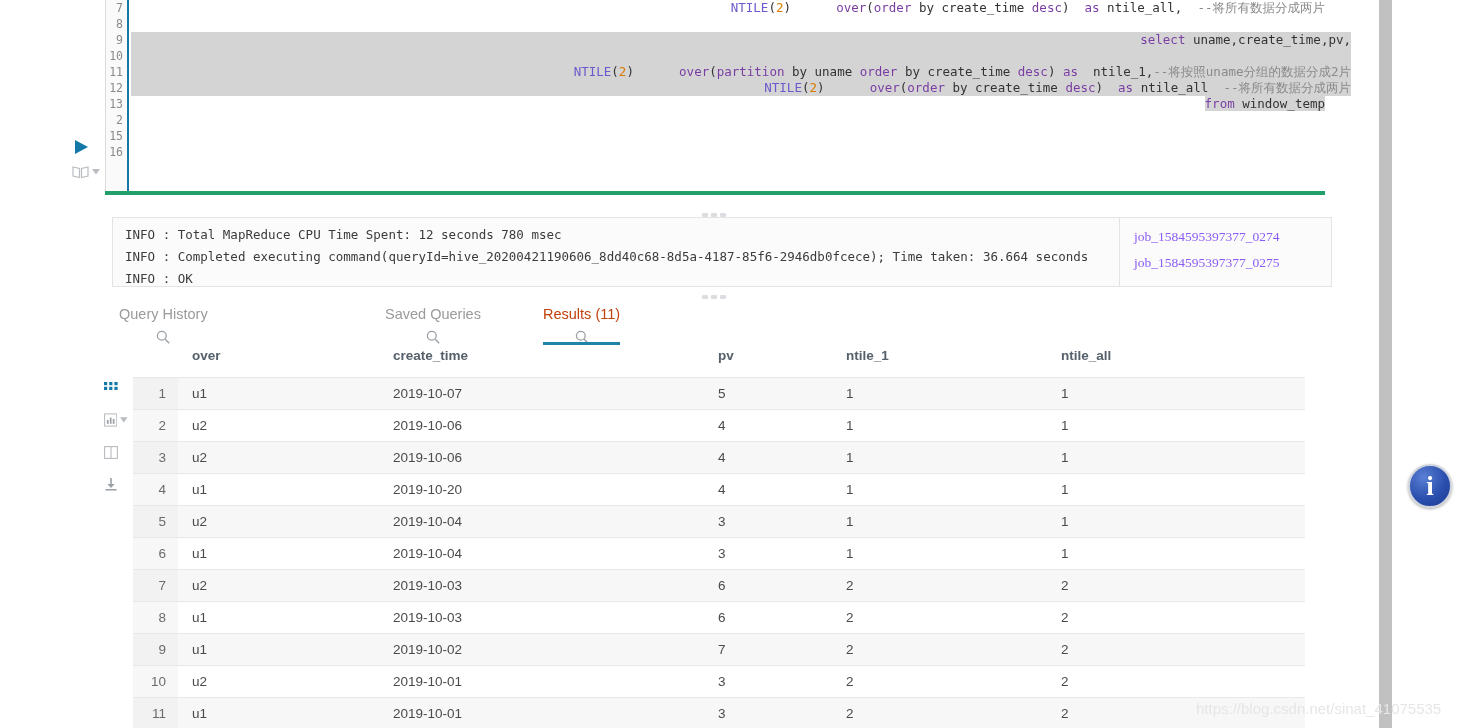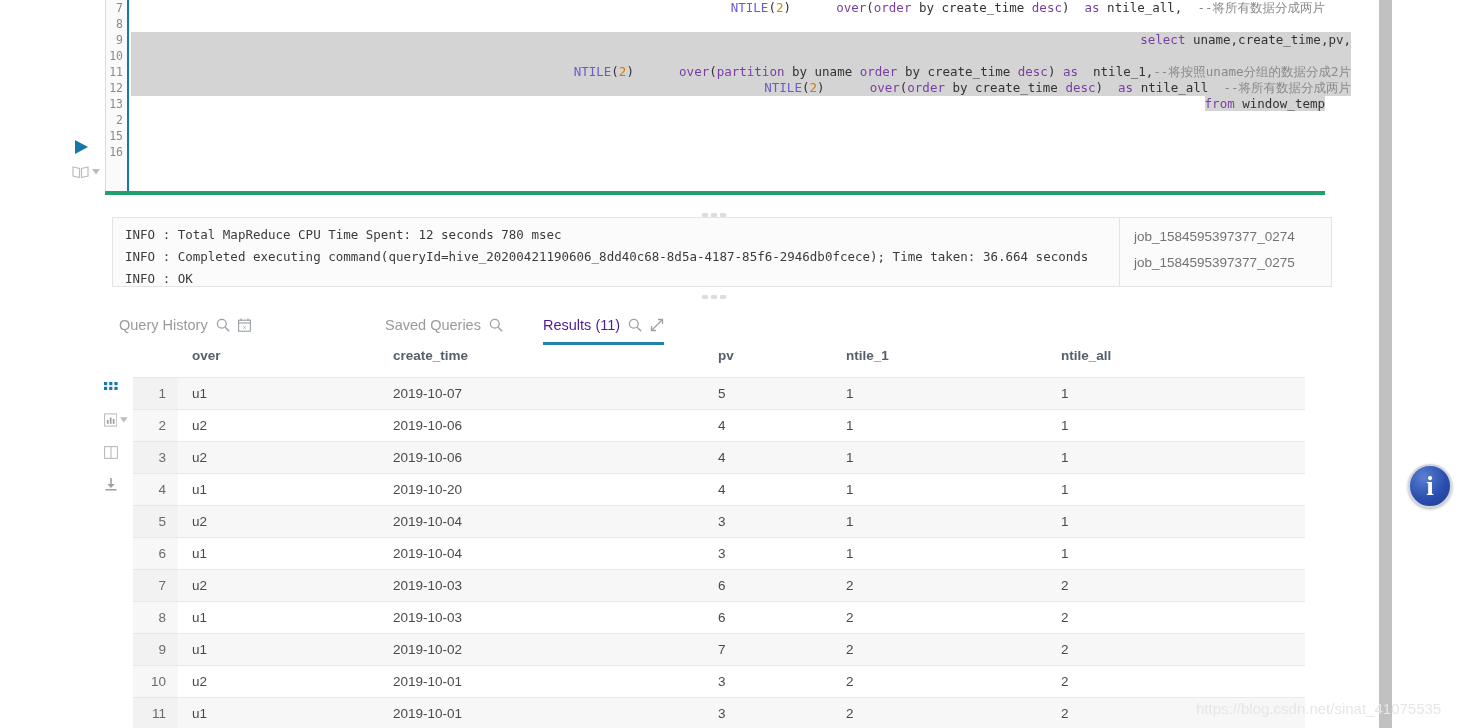--- a/index.html
+++ b/index.html
@@ -41,28 +41,28 @@
   .green-bar { position:absolute; left:105px; top:191px; width:1220px; height:4px; background:#22a06b; }
   .grip { position:absolute; width:26px; height:4px; display:flex; gap:3px; }
   .grip i { display:block; width:6px; height:4px; background:#dcdde0; border-radius:1px; }
 
   
   .log-panel { position:absolute; left:112px; top:217px; width:1220px; height:70px;
                background:#fbfbfb; border:1px solid #e4e4e4; display:flex; }
   .log-lines { flex:1; padding:6px 0 0 12px; font-family:"DejaVu Sans Mono", monospace;
                font-size:12.5px; line-height:22px; color:#3b3b3b; white-space:nowrap; overflow:hidden; }
   .job-col { width:212px; border-left:1px solid #e4e4e4; padding:6px 0 0 14px; }
-  .job-link { display:block; color:#737373; font-size:13.5px; line-height:26px;
-              cursor:pointer; font-family:Liberation Sans, sans-serif; }
+  .job-link { display:block; color:#8b5cf6; font-size:13.5px; line-height:26px;
+              cursor:pointer; font-family:Liberation Serif, serif; }
 
   
   .tabs { position:absolute; left:105px; top:306px; width:1220px; height:38px; }
   .tab { position:absolute; top:0; height:38px; display:flex; align-items:center; gap:8px;
-         color:#9a9a9a; font-size:14.5px; cursor:pointer; }
-  .tab.active { color:#4c1d95; }
+         color:#9a9a9a; font-size:14.5px; cursor:pointer;flex-direction:column; }
+  .tab.active { color:#c2410c; }
   .tab .underline { position:absolute; left:0; right:0; bottom:-1px; height:3px; background:#2183a8; }
   .ico { display:inline-flex; align-items:center; justify-content:center; }
 
   
   .res-icons { position:absolute; left:104px; top:372px; width:24px; }
   .res-ico { height:32px; display:flex; align-items:center; gap:3px; cursor:pointer; }
 
   
   .table-wrap { position:absolute; left:133px; top:348px; width:1172px; }
   table { border-collapse:collapse; width:1172px; table-layout:fixed; }

